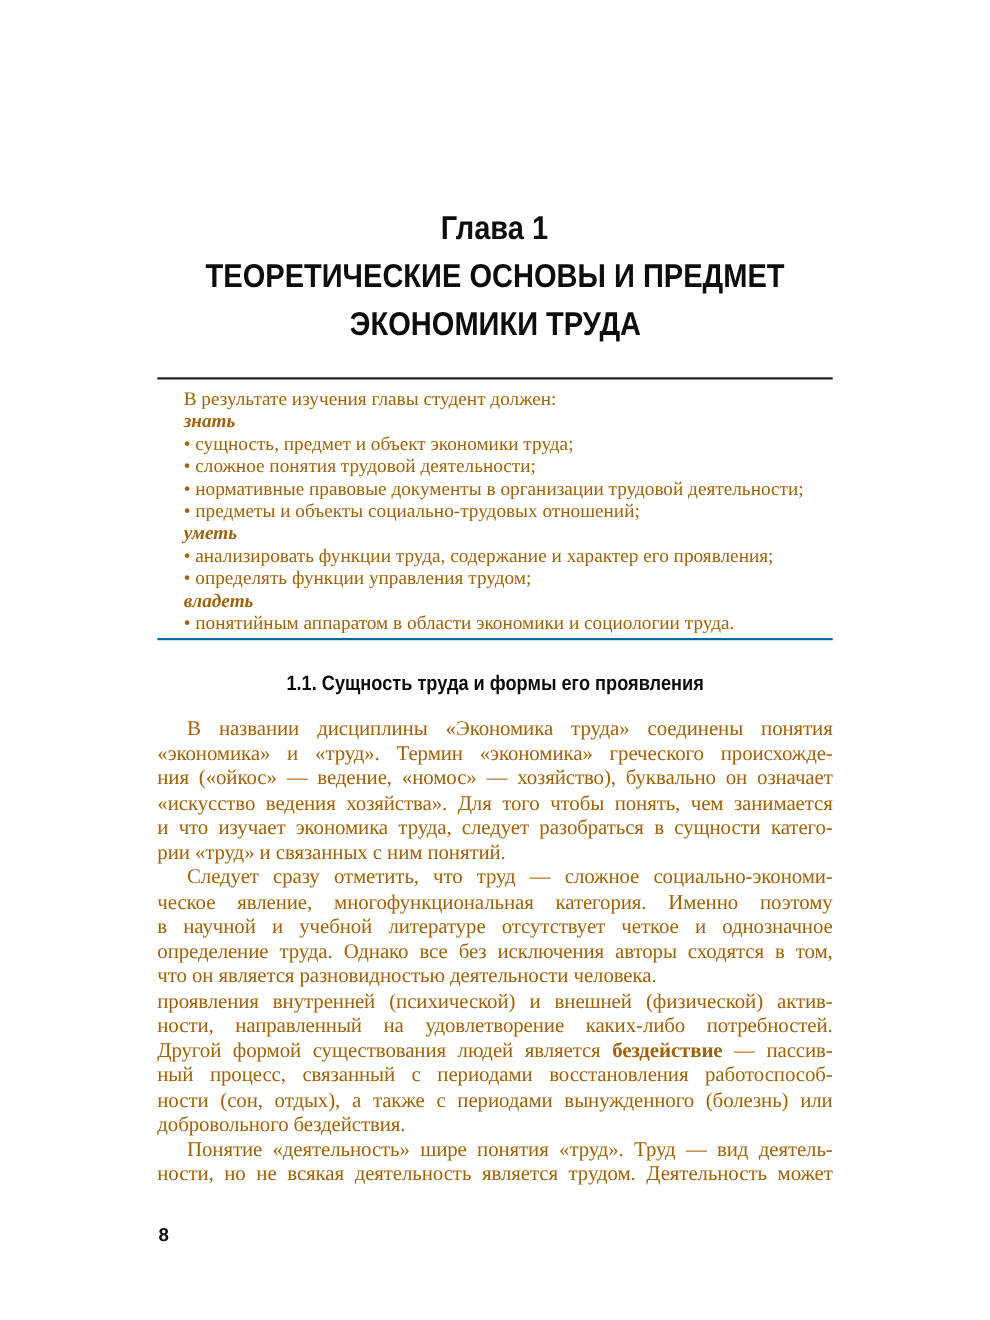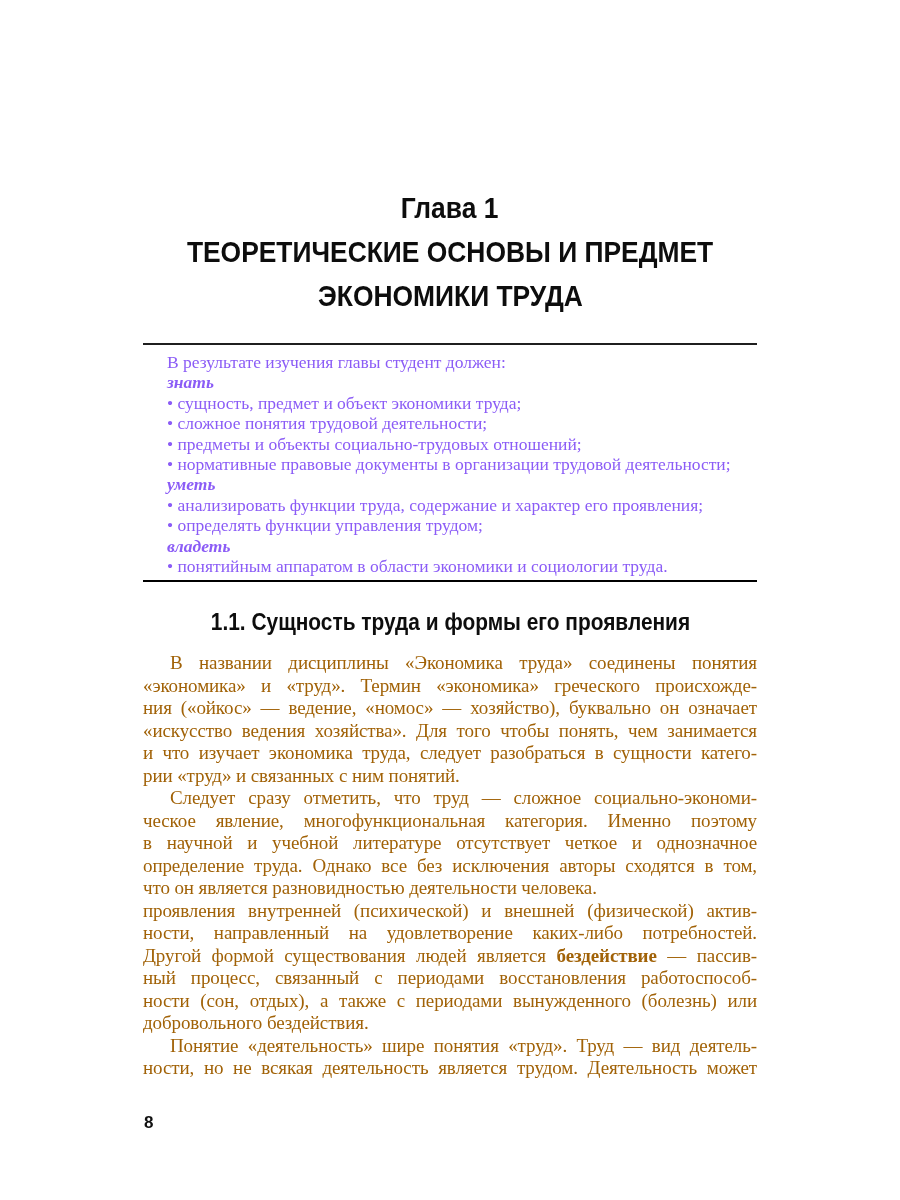--- a/index.html
+++ b/index.html
@@ -14,31 +14,31 @@
   .chapter{
     position:absolute;top:186px;left:143px;width:614px;text-align:center;
     font-family:"Liberation Sans", sans-serif;font-weight:700;color:#0d0d0d;
   }
   .chapter .hline{line-height:44px;font-size:30px;}
   .squeeze{display:inline-block;transform:scaleX(0.88);transform-origin:center;white-space:nowrap;}
 
   
   .objectives{
     position:absolute;top:343px;left:143px;width:614px;box-sizing:border-box;
-    border-top:2px solid #1f1f1f;border-bottom:2px solid #000000;
+    border-top:2px solid #1f1f1f;border-bottom:2px solid #0369a1;
     padding:7px 4px 4px 24px;
-    font-size:17.5px;line-height:20.4px;color:#8b5cf6;text-align:left;
+    font-size:17.5px;line-height:20.4px;color:#a16207;text-align:left;
   }
   .obj-line{white-space:nowrap;}
   .obj-label{font-style:italic;font-weight:700;}
 
   
   .section-heading{
     position:absolute;top:608px;left:143px;width:614px;margin:0;text-align:center;
-    font-family:"Liberation Sans", sans-serif;font-weight:700;font-size:24px;line-height:28px;color:#0d0d0d;
+    font-family:"Liberation Sans", sans-serif;font-weight:700;font-size:19px;line-height:28px;color:#0d0d0d;
   }
   .squeeze2{display:inline-block;transform:scaleX(0.87);transform-origin:center;white-space:nowrap;}
 
   
   .body-text{
     position:absolute;top:652px;left:143px;width:614px;
     font-size:19px;line-height:22.5px;letter-spacing:-0.1px;color:#a16207;
   }
   .para{margin:0;}
   .tline{text-align:justify;text-align-last:justify;}
@@ -68,22 +68,22 @@
       <span class="squeeze">ЭКОНОМИКИ ТРУДА</span>
     </div>
   </header>
 
   <section class="objectives">
     <div>
         <div class="obj-line obj-intro">В результате изучения главы студент должен:</div>
         <div class="obj-line obj-label">знать</div>
         <div class="obj-line obj-item">• сущность, предмет и объект экономики труда;</div>
         <div class="obj-line obj-item">• сложное понятия трудовой деятельности;</div>
+        <div class="obj-line obj-item">• нормативные правовые документы в организации трудовой деятельности;</div>
         <div class="obj-line obj-item">• предметы и объекты социально-трудовых отношений;</div>
-        <div class="obj-line obj-item">• нормативные правовые документы в организации трудовой деятельности;</div>
         <div class="obj-line obj-label">уметь</div>
         <div class="obj-line obj-item">• анализировать функции труда, содержание и характер его проявления;</div>
         <div class="obj-line obj-item">• определять функции управления трудом;</div>
         <div class="obj-line obj-label">владеть</div>
         <div class="obj-line obj-item">• понятийным аппаратом в области экономики и социологии труда.</div>
       </div>
   </section>
 
   <h2 class="section-heading">
     <span class="squeeze2">1.1. Сущность труда и формы его проявления</span>

